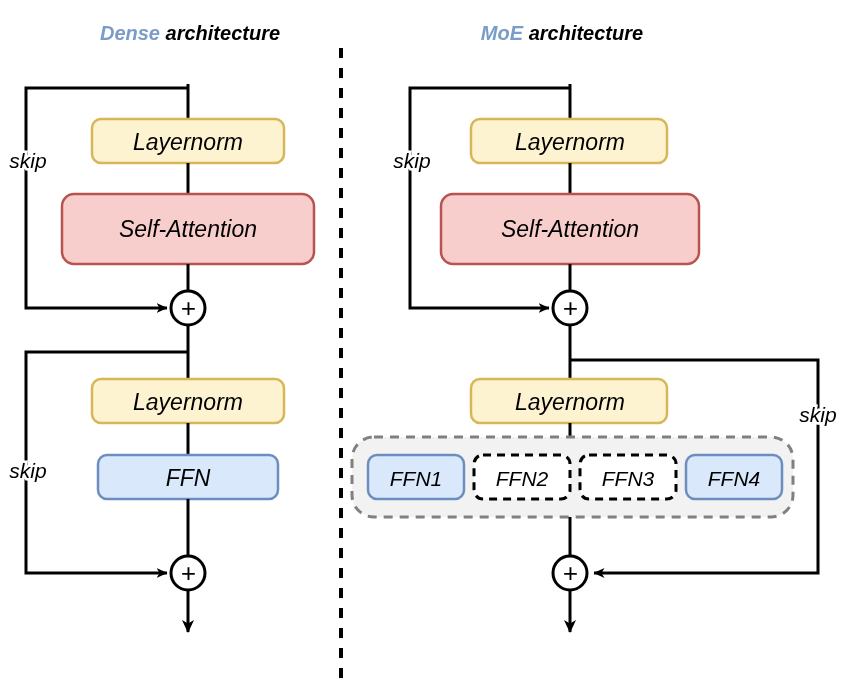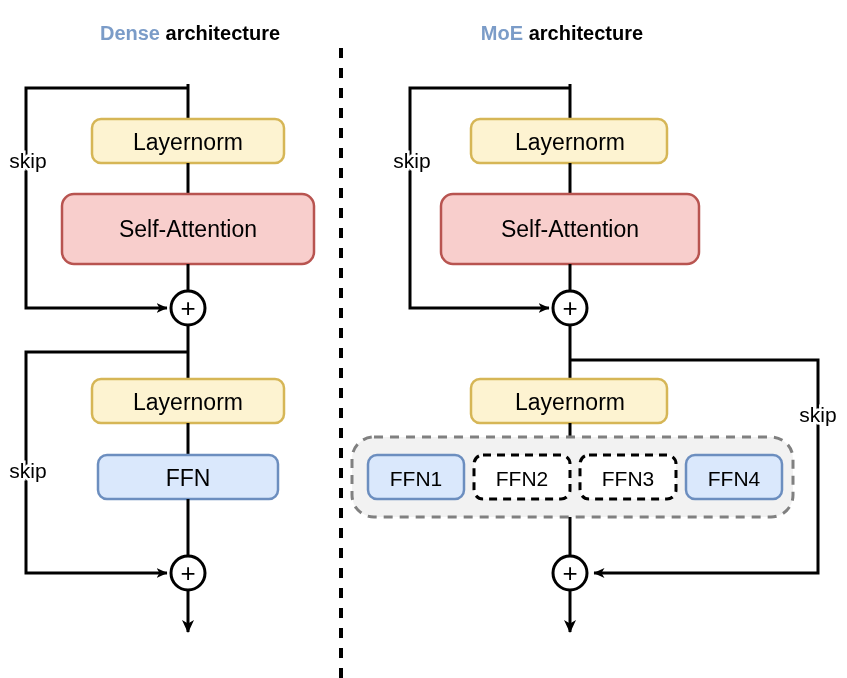--- a/index.html
+++ b/index.html
@@ -10,20 +10,21 @@
   body {
     width: 847px;
     height: 678px;
     font-family: "Liberation Sans", sans-serif;
     overflow: hidden;
   }
   #diagram-root {
     position: relative;
     width: 847px;
     height: 678px;
+    font-style: italic;
   }
   svg.canvas {
     position: absolute;
     top: 0;
     left: 0;
     width: 847px;
     height: 678px;
   }
   .node-label {
     font-family: "Liberation Sans", sans-serif;

